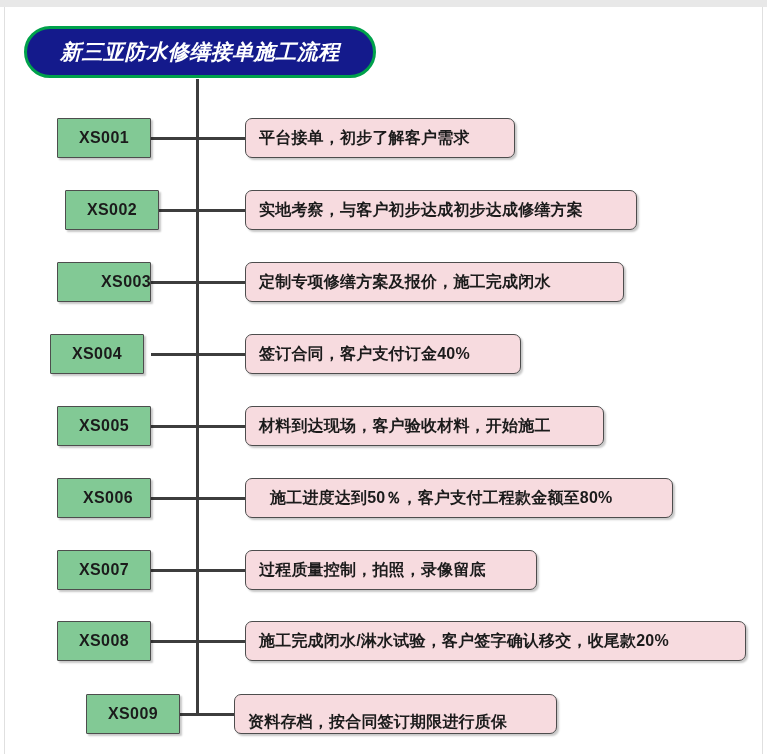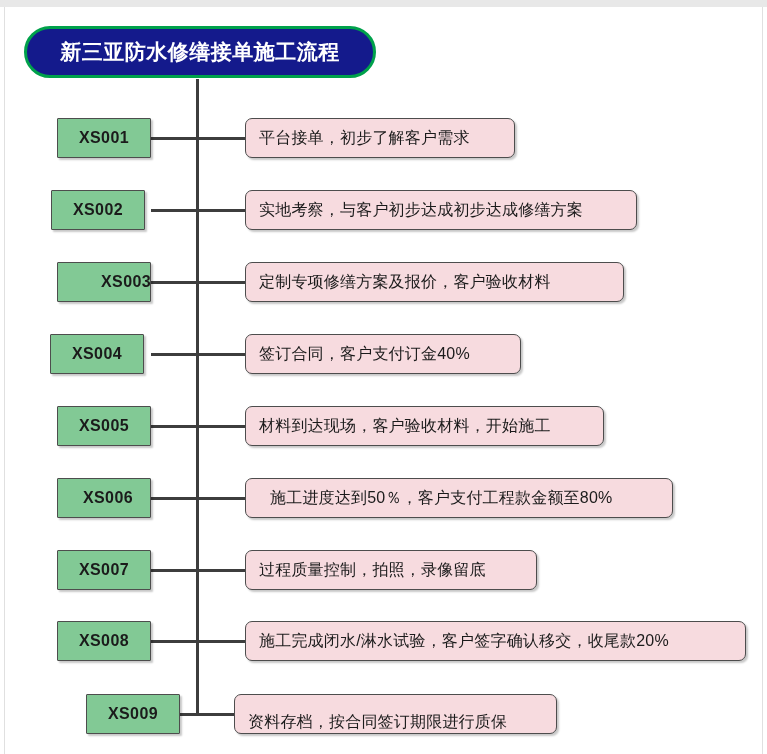--- a/index.html
+++ b/index.html
@@ -54,20 +54,21 @@
     display: flex;
     align-items: center;
     justify-content: center;
   }
   .title-pill span {
     color: #ffffff;
     font-size: 21px;
     font-weight: bold;
     letter-spacing: 0.5px;
     white-space: nowrap;
+    font-style: italic;
   }
 
   
   .trunk {
     position: absolute;
     background: #3d3d3d;
   }
   .trunk-vertical {
     left: 196px;
     top: 79px;
@@ -110,21 +111,21 @@
     border-radius: 7px;
     box-shadow: 2px 2px 2px rgba(0,0,0,0.22);
     display: flex;
     align-items: center;
     padding-left: 13px;
     padding-right: 13px;
   }
   .step-box span {
     color: #1b1b1b;
     font-size: 16px;
-    font-weight: normal;
+    font-weight: bold;
     white-space: nowrap;
     letter-spacing: 0.2px;
   }
 </style>
 </head>
 <body>
 
 <div id="canvas">
 
   <div class="top-band"></div>
@@ -141,33 +142,33 @@
       <div class="connector" style="left: 151px; top: 137px; width: 45px;"></div>
       <div class="connector" style="left: 196px; top: 137px; width: 49px;"></div>
       <div class="code-box" style="left: 57px; top: 118px;">
         <span>XS001</span>
       </div>
       <div class="step-box" style="left: 245px; top: 118px; width: 270px;">
         <span>平台接单，初步了解客户需求</span>
       </div>
       <div class="connector" style="left: 151px; top: 209px; width: 45px;"></div>
       <div class="connector" style="left: 196px; top: 209px; width: 49px;"></div>
-      <div class="code-box" style="left: 51px; top: 190px;">
+      <div class="code-box" style="left: 65px; top: 190px;">
         <span>XS002</span>
       </div>
       <div class="step-box" style="left: 245px; top: 190px; width: 392px;">
         <span>实地考察，与客户初步达成初步达成修缮方案</span>
       </div>
       <div class="connector" style="left: 151px; top: 281px; width: 45px;"></div>
       <div class="connector" style="left: 196px; top: 281px; width: 49px;"></div>
       <div class="code-box" style="left: 57px; top: 262px; padding-left: 44px;">
         <span>XS003</span>
       </div>
       <div class="step-box" style="left: 245px; top: 262px; width: 379px;">
-        <span>定制专项修缮方案及报价，客户验收材料</span>
+        <span>定制专项修缮方案及报价，施工完成闭水</span>
       </div>
       <div class="connector" style="left: 151px; top: 353px; width: 45px;"></div>
       <div class="connector" style="left: 196px; top: 353px; width: 49px;"></div>
       <div class="code-box" style="left: 50px; top: 334px;">
         <span>XS004</span>
       </div>
       <div class="step-box" style="left: 245px; top: 334px; width: 276px;">
         <span>签订合同，客户支付订金40%</span>
       </div>
       <div class="connector" style="left: 151px; top: 425px; width: 45px;"></div>

